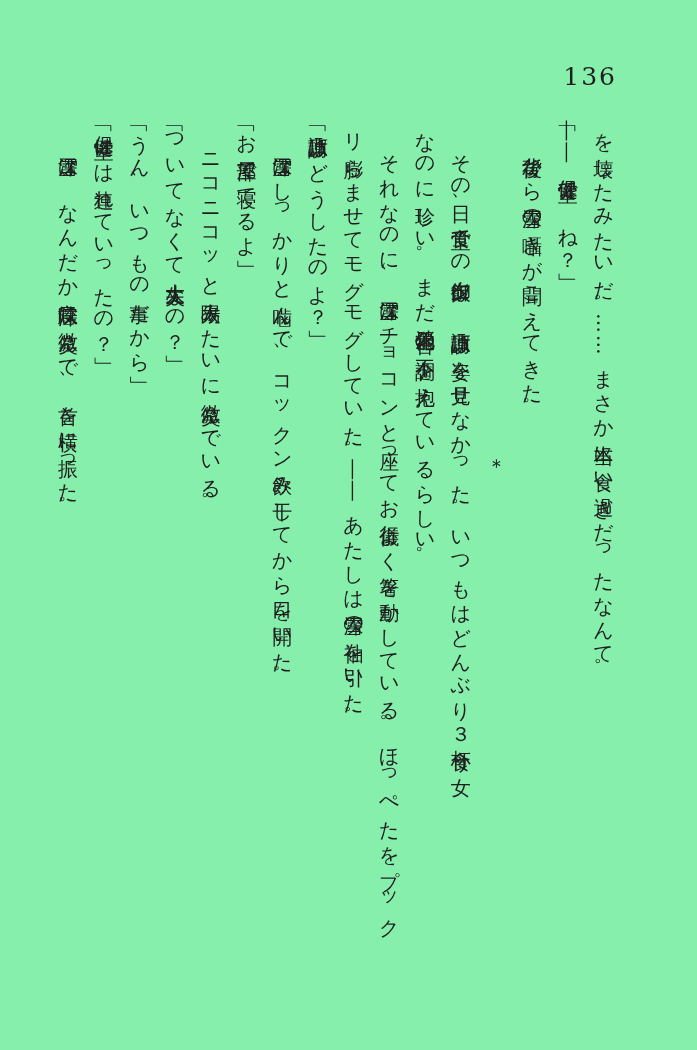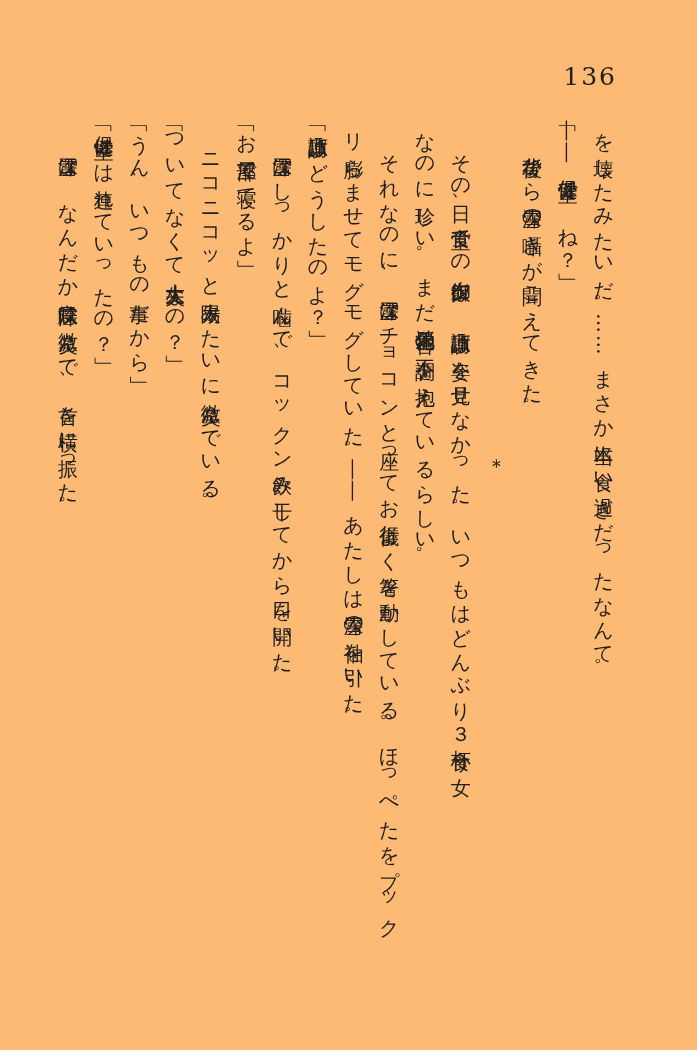--- a/index.html
+++ b/index.html
@@ -10,21 +10,21 @@
     width: 697px;
     height: 1050px;
     position: relative;
     overflow: hidden;
     background: #fcfcfa;
     font-family: "DejaVu Serif", "Liberation Serif", serif;
   }
   .book-page {
     position: absolute;
     inset: 0;
-    background: #fdba74;
+    background: #86efac;
   }
   .page-number {
     position: absolute;
     top: 64px;
     right: 80px;
     font-size: 25px;
     color: #1f1f1f;
     letter-spacing: 2px;
     line-height: 1;
   }

